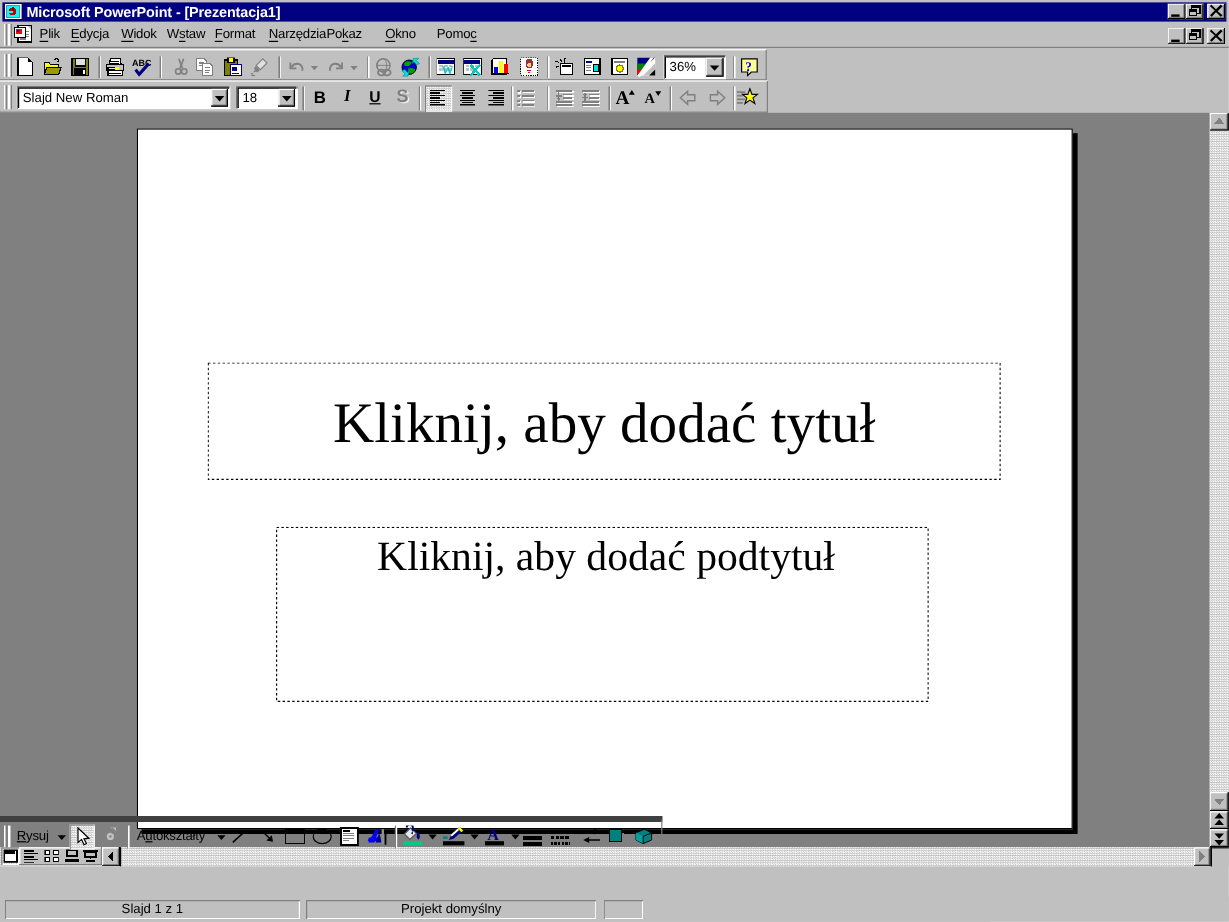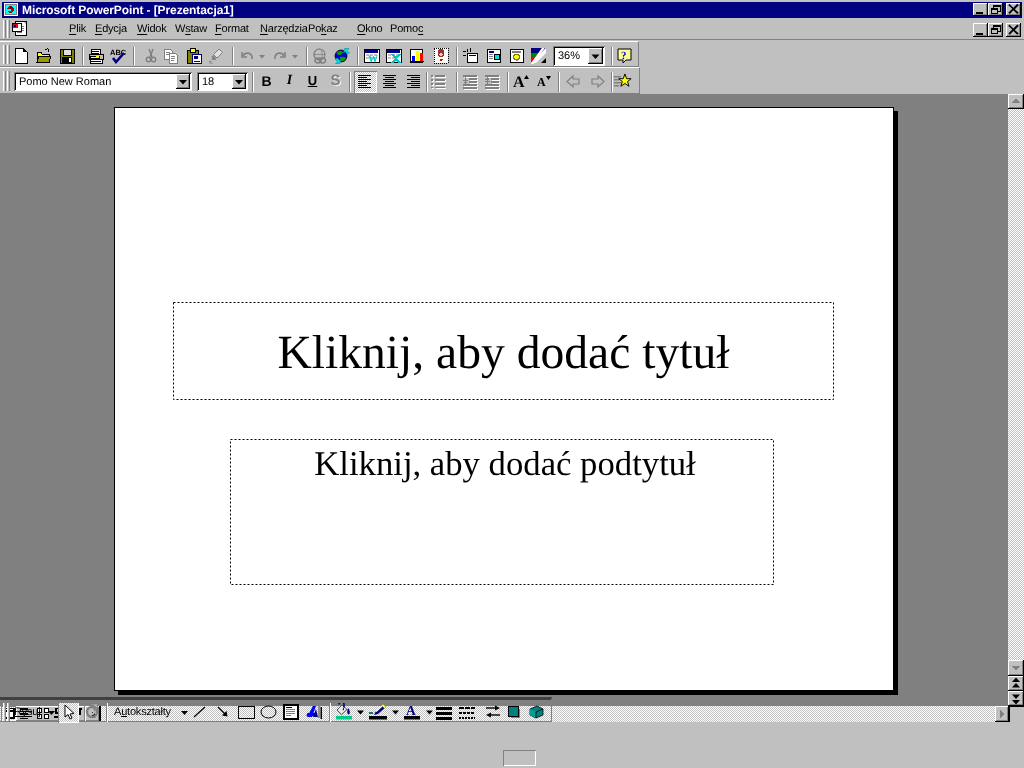--- a/index.html
+++ b/index.html
@@ -9,21 +9,21 @@
 .abs{position:absolute;}
 #win{position:relative;width:826px;height:768px;background:#c0c0c0;}
 .dither{background-image:conic-gradient(#fff 0 25%,#c0c0c0 0 50%,#fff 0 75%,#c0c0c0 0);background-size:2px 2px;}
 .btn{background:#c0c0c0;box-shadow:inset -1px -1px 0 #000,inset 1px 1px 0 #fff,inset -2px -2px 0 #808080;}
 .press{box-shadow:inset 1px 1px 0 #808080,inset -1px -1px 0 #fff;}
 .sunk{box-shadow:inset 1px 1px 0 #808080,inset -1px -1px 0 #fff,inset 2px 2px 0 #000;background:#fff;}
 .sep{width:2px;background:linear-gradient(90deg,#808080 0 1px,#fff 1px 2px);}
 .grip{width:8px;background:
   linear-gradient(90deg,transparent 0 1px,#fff 1px 2px,#c0c0c0 2px 3px,#808080 3px 4px,transparent 4px 5px,#fff 5px 6px,#c0c0c0 6px 7px,#808080 7px 8px);}
 svg{display:block;}
-.mi{position:absolute;top:0;height:22px;line-height:22px;font-size:11px;letter-spacing:-0.2px;color:#000;margin-left:36px;}
+.mi{position:absolute;top:0;height:22px;line-height:22px;font-size:11px;letter-spacing:-0.2px;color:#000;}
 .mi u{text-decoration-thickness:1px;text-underline-offset:2px;}
 </style>
 </head>
 <body>
 <div id="win">
 
 <div class="abs" style="left:2px;top:2px;width:1020px;height:16px;background:#000080;"></div>
 <div class="abs" style="left:4px;top:3px;width:14px;height:14px;">
 <svg width="14" height="14" viewBox="0 0 14 14" shape-rendering="crispEdges">
 <rect x="0" y="0" width="14" height="13" fill="#fff"></rect>
@@ -73,21 +73,21 @@
 </div>
 <div class="abs" style="left:0;top:18px;width:970px;height:22px;">
   <span class="mi" style="left:33px;"><u>P</u>lik</span>
   <span class="mi" style="left:59px;"><u>E</u>dycja</span>
   <span class="mi" style="left:101px;"><u>W</u>idok</span>
   <span class="mi" style="left:139px;">W<u>s</u>taw</span>
   <span class="mi" style="left:179px;"><u>F</u>ormat</span>
   <span class="mi" style="left:224px;"><u>N</u>arzędzia</span>
   <span class="mi" style="left:272px;">Po<u>k</u>az</span>
   <span class="mi" style="left:321px;"><u>O</u>kno</span>
-  <span class="mi" style="left:354px;text-align:right;">Pomo<u>c</u></span>
+  <span class="mi" style="left:364px;text-align:right;">Pomo<u>c</u></span>
 </div>
 
 <div class="abs btn" style="left:973px;top:23px;width:15px;height:14px;">
       <svg width="15" height="14">
         <rect x="3" y="10" width="7" height="2" fill="#000"></rect>
       </svg>
     </div>
 <div class="abs btn" style="left:988px;top:23px;width:15px;height:14px;">
       <svg width="15" height="14" shape-rendering="crispEdges">
         <rect x="5" y="2" width="7" height="6" fill="none" stroke="#000"></rect>
@@ -356,21 +356,21 @@
           </svg>
         </div>
   </div>
 </div>
 
 <div class="abs" style="left:0;top:67px;width:640px;height:27px;border-top:1px solid #fff;border-right:1px solid #808080;border-bottom:1px solid #808080;">
   <div class="abs grip" style="left:2px;top:3px;height:20px;"></div>
   <div id="tb2" class="abs" style="left:0;top:4px;width:1024px;height:20px;">
 
   <div class="abs sunk" style="left:14px;top:0px;width:178px;height:19px;"></div>
-  <div class="abs" style="left:19px;top:4px;font-size:11px;line-height:12px;color:#000;">Pomo New Roman</div>
+  <div class="abs" style="left:19px;top:4px;font-size:11px;line-height:12px;color:#000;">Slajd New Roman</div>
   <div class="abs btn" style="left:176px;top:2px;width:14px;height:15px;">
           <svg width="14" height="15">
             <path d="M3 6 h8 l-4 4.5 z" fill="#000"></path>
           </svg>
         </div>
 
   <div class="abs sunk" style="left:197px;top:0px;width:51px;height:19px;"></div>
   <div class="abs" style="left:202px;top:4px;font-size:11px;line-height:12px;color:#000;">18</div>
   <div class="abs btn" style="left:232px;top:2px;width:14px;height:15px;">
           <svg width="14" height="15">
@@ -635,21 +635,21 @@
       </div>
   <div class="abs" style="left:100px;top:0;width:1px;height:16px;background:#000;"></div>
   <div class="abs btn" style="left:995px;top:0;width:14px;height:16px;">
         <svg width="14" height="16" shape-rendering="crispEdges">
           <path d="M9 8 L4.5 3.5 V12.5 Z" fill="#808080"></path>
         </svg>
       </div>
 </div>
 <div class="abs" style="left:1009px;top:706px;width:15px;height:16px;background:#c0c0c0;border-left:1px solid #000;border-top:1px solid #000;"></div>
 
-<div class="abs" style="left:0;top:697px;width:552px;height:25px;border-top:3px solid #404040;border-right:1px solid #808080;border-bottom:1px solid #808080;">
+<div class="abs" style="left:0;top:680px;width:552px;height:25px;border-top:5px solid #404040;border-right:1px solid #808080;border-bottom:1px solid #808080;">
   <div class="abs grip" style="left:2px;top:3px;height:18px;"></div>
   <div id="tb3" class="abs" style="left:0;top:3px;width:1024px;height:19px;">
   <div class="abs" style="left:14px;top:3px;font-size:11px;letter-spacing:-0.2px;"><u style="text-decoration-thickness:1px;">R</u>ysuj</div>
   <div class="abs" style="left:47px;top:2px;">
           <svg width="10" height="14">
             <path d="M1 6 h7 l-3.5 4 z" fill="#000"></path>
           </svg>
         </div>
 
   <div class="abs press dither" style="left:58px;top:-1px;width:21px;height:21px;"></div>
@@ -816,16 +816,18 @@
             <path d="M2 5 L9 2 L15 5 L15 11 L8 14 L2 11 Z" fill="#008080" stroke="#000" stroke-width="0.8"></path>
             <path d="M2 5 L8 8 L8 14 L2 11 Z" fill="#00a0a0"></path>
             <path d="M8 8 L15 5" stroke="#000" stroke-width="0.8" fill="none"></path>
             <path d="M8 8 L8 14" stroke="#000" stroke-width="0.8"></path>
           </svg>
         </div>
   </div>
 </div>
 
 <div class="abs" style="left:0;top:747px;width:1024px;height:21px;background:#c0c0c0;font-size:11px;">
+  <div class="abs" style="left:4px;top:3px;width:246px;height:16px;box-shadow:inset 1px 1px 0 #808080,inset -1px -1px 0 #fff;text-align:center;line-height:16px;">Slajd 1 z 1</div>
+  <div class="abs" style="left:255px;top:3px;width:242px;height:16px;box-shadow:inset 1px 1px 0 #808080,inset -1px -1px 0 #fff;text-align:center;line-height:16px;">Projekt domyślny</div>
   <div class="abs" style="left:503px;top:3px;width:33px;height:16px;box-shadow:inset 1px 1px 0 #808080,inset -1px -1px 0 #fff;"></div>
 </div>
 
 </div>
 
 </body></html>

